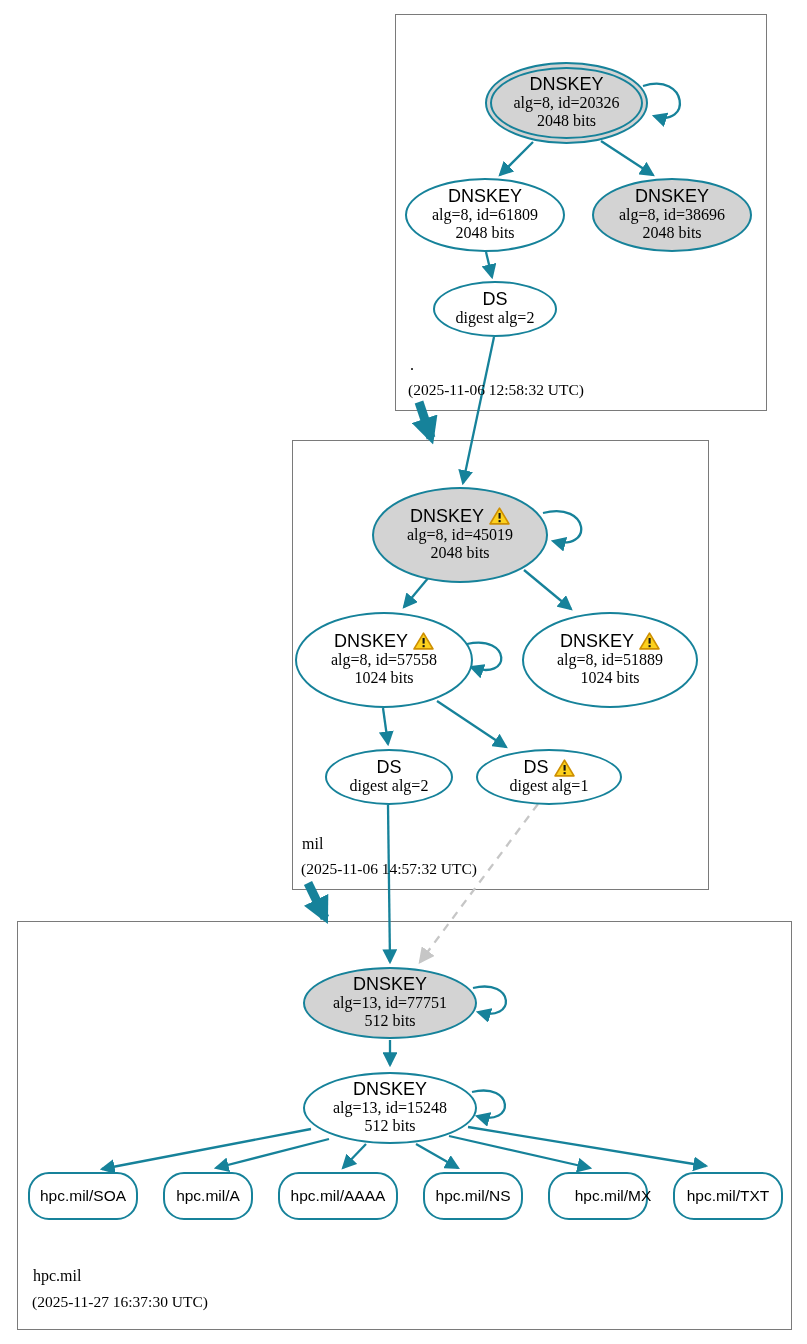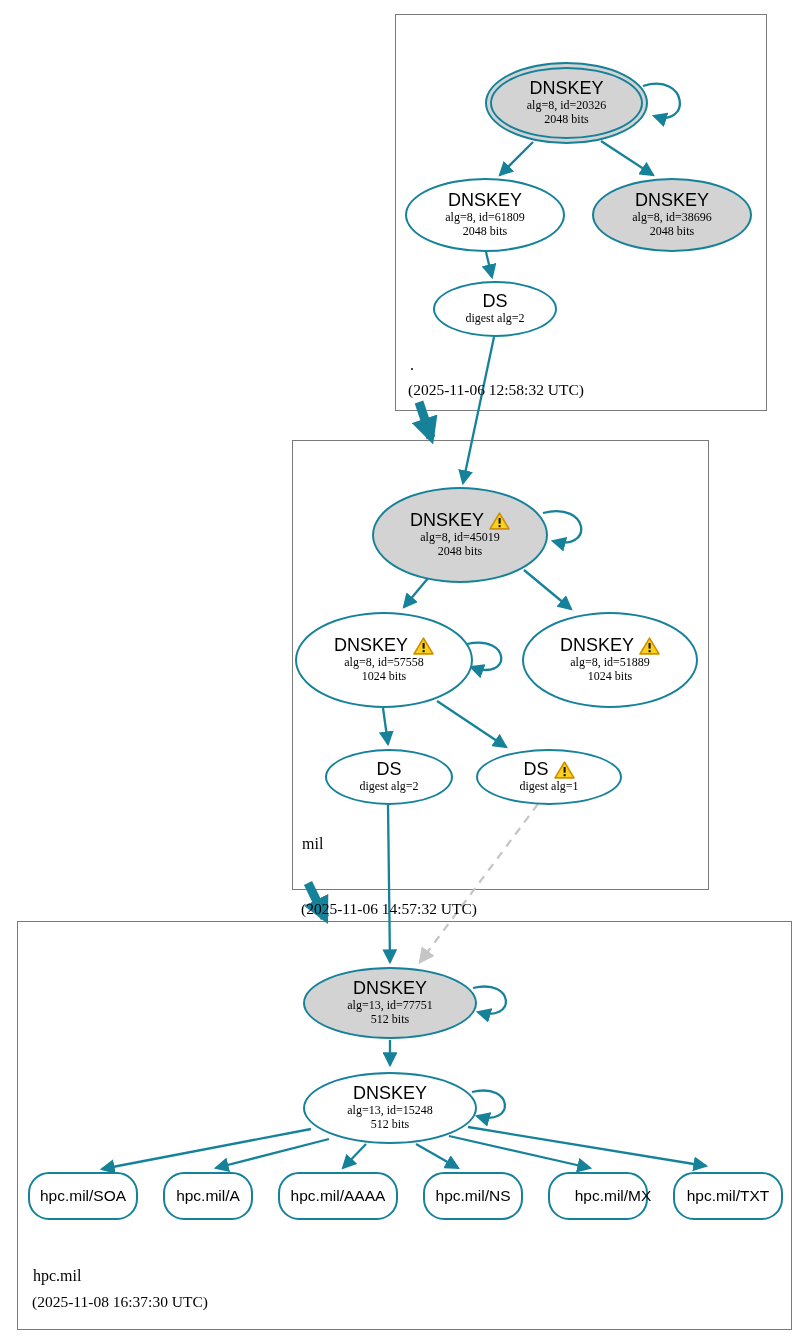--- a/index.html
+++ b/index.html
@@ -21,21 +21,21 @@
     position:absolute;z-index:2;box-sizing:border-box;
     border:2.5px solid #16829a;border-radius:50%;background:#d3d3d3;
   }
   .double-inner{
     position:absolute;left:3px;top:3px;right:3px;bottom:3px;box-sizing:border-box;
     border:2.5px solid #16829a;border-radius:50%;background:#d3d3d3;
     display:flex;flex-direction:column;align-items:center;justify-content:center;text-align:center;
   }
   .node-title-row{display:flex;align-items:center;justify-content:center;gap:5px;line-height:1.05;}
   .node-title{font-family:"Liberation Sans",sans-serif;font-size:18px;color:#000;text-align:right;}
-  .node-detail{font-family:"Liberation Serif",serif;font-size:12px;color:#000;line-height:1.18;}
+  .node-detail{font-family:"Liberation Serif",serif;font-size:16px;color:#000;line-height:1.18;}
   .warn-icon{flex:0 0 auto;}
   .rrset{
     position:absolute;z-index:2;box-sizing:border-box;top:1172px;height:48px;
     border:2.5px solid #16829a;border-radius:21px;background:#fff;
     display:flex;align-items:center;justify-content:center;
     font-family:"Liberation Sans",sans-serif;font-size:15.5px;color:#000;
   }
   .zone-label{position:absolute;z-index:3;font-family:"Liberation Serif",serif;font-size:16px;color:#000;}
   .zone-ts{position:absolute;z-index:3;font-family:"Liberation Serif",serif;font-size:15.5px;color:#000;}
 </style>
@@ -179,21 +179,21 @@
       <svg class="warn-icon" width="21" height="18" viewBox="0 0 20 17">
           <path d="M10 1 L19 16 L1 16 Z" fill="#fcd11e" stroke="#ce8f00" stroke-width="1.6" stroke-linejoin="round"></path>
           <rect x="9.1" y="5.6" width="2" height="5.4" fill="#141414"></rect>
           <rect x="9.1" y="12.4" width="2" height="2" fill="#141414"></rect>
         </svg>
     </div>
     <span class="node-detail">digest alg=1</span>
   </div>
 
   <div class="zone-label" style="left:302px;top:835px;">mil</div>
-  <div class="zone-ts" style="left:301px;top:860px;margin-top:40px;">(2025-11-06 14:57:32 UTC)</div>
+  <div class="zone-ts" style="left:301px;top:860px;">(2025-11-06 14:57:32 UTC)</div>
 
   <div class="ellipse gray" style="left:303px;top:967px;width:174px;height:72px;">
     <div class="node-title-row">
       <span class="node-title">DNSKEY</span>
     </div>
     <span class="node-detail">alg=13, id=77751</span>
     <span class="node-detail">512 bits</span>
   </div>
 
   <div class="ellipse" style="left:303px;top:1072px;width:174px;height:72px;">
@@ -205,15 +205,15 @@
   </div>
 
   <div class="rrset" style="left:28px;width:110px;">hpc.mil/SOA</div>
   <div class="rrset" style="left:163px;width:90px;">hpc.mil/A</div>
   <div class="rrset" style="left:423px;width:100px;">hpc.mil/NS</div>
   <div class="rrset" style="left:278px;width:120px;">hpc.mil/AAAA</div>
   <div class="rrset" style="left:548px;width:100px;padding-left:30px;">hpc.mil/MX</div>
   <div class="rrset" style="left:673px;width:110px;">hpc.mil/TXT</div>
 
   <div class="zone-label" style="left:33px;top:1267px;">hpc.mil</div>
-  <div class="zone-ts" style="left:32px;top:1293px;">(2025-11-08 16:37:30 UTC)</div>
+  <div class="zone-ts" style="left:32px;top:1293px;">(2025-11-27 16:37:30 UTC)</div>
 
 </div>
 
 </body></html>

